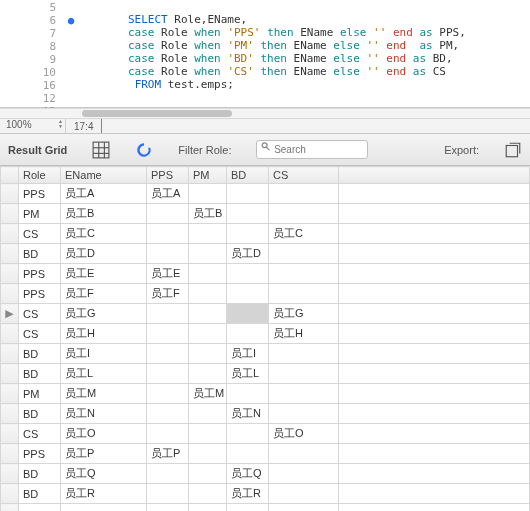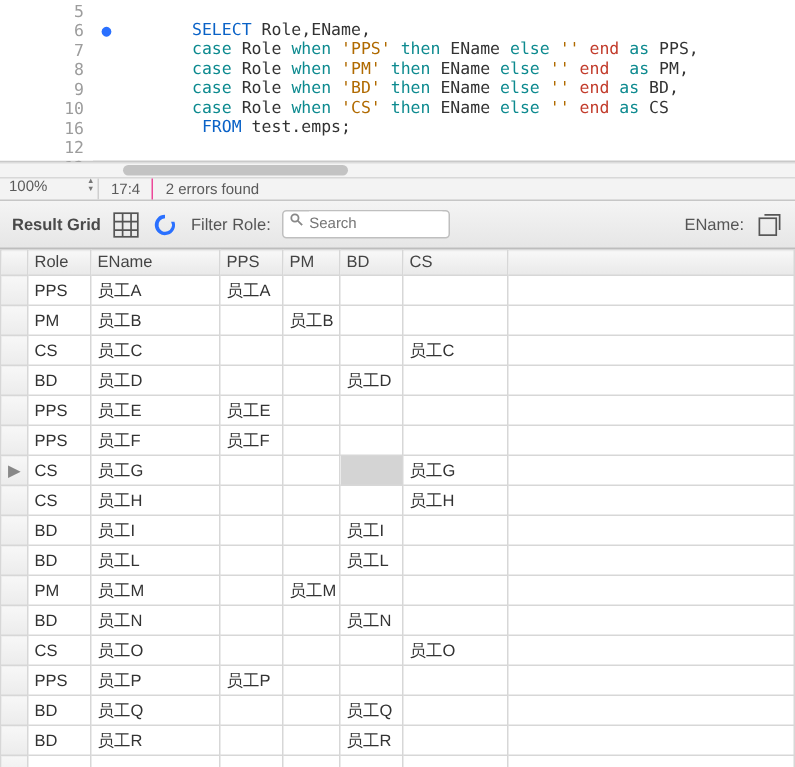--- a/index.html
+++ b/index.html
@@ -87,21 +87,21 @@
     border-right:1px solid #cfcfcf;
     height:100%;
   }
   .stepper { display:inline-flex; flex-direction:column; line-height:5px; font-size:5px; color:#777; }
   .status-cell { padding:0 8px; border-right:1px solid #ec4899; height:100%; display:flex; align-items:center;}
   .status-cell.wide { flex:1; border-right:none;}
   
   .toolbar {
     display:flex;
     align-items:center;
-    gap:8px;
+    gap:25px;
     padding:4px 8px;
     height:32px;
     background: linear-gradient(#f4f4f4,#e6e6e6);
     border-bottom:1px solid #bdbdbd;
   }
   .result-grid-lbl { font-weight:700; font-size:11px; color:#4a4a4a; }
   .tb-icon {
     width:18px; height:18px;
     display:flex; align-items:center; justify-content:center;
     fill:#555;
@@ -194,21 +194,20 @@
 <div class="hscroll">
   <div class="thumb"></div>
 </div>
 
 <div class="status-strip">
   <div class="zoom-box">
     <span>100%</span>
     <span class="stepper">▲<span>▼</span></span>
   </div>
   <div class="status-cell">17:4</div>
-  <div class="status-cell wide">2 errors found</div>
 </div>
 
 <div class="toolbar">
   <span class="result-grid-lbl">Result Grid</span>
   <span class="tb-icon">
     <svg viewBox="0 0 16 16">
         <rect x="1" y="1" width="14" height="14" fill="none" stroke="#555"></rect>
         <line x1="1" y1="6" x2="15" y2="6" stroke="#555"></line>
         <line x1="1" y1="11" x2="15" y2="11" stroke="#555"></line>
         <line x1="6" y1="1" x2="6" y2="15" stroke="#555"></line>
@@ -221,21 +220,21 @@
       </svg>
   </span>
   <span class="filter-lbl">Filter Role:</span>
   <span class="search-wrap">
     <svg viewBox="0 0 16 16">
         <circle cx="6" cy="6" r="4" fill="none" stroke="#888" stroke-width="2"></circle>
         <line x1="9" y1="9" x2="14" y2="14" stroke="#888" stroke-width="2"></line>
       </svg>
     <input type="text" placeholder="Search" style="">
   </span>
-  <span class="export-lbl">EName:</span>
+  <span class="export-lbl">Export:</span>
   <span class="tb-icon">
     <svg viewBox="0 0 16 16">
         <rect x="2" y="4" width="10" height="10" fill="none" stroke="#555"></rect>
         <path d="M5 2h9v9" fill="none" stroke="#555"></path>
       </svg>
   </span>
 </div>
 
 <div class="grid-wrap">
   <table class="grid" id="grid">

